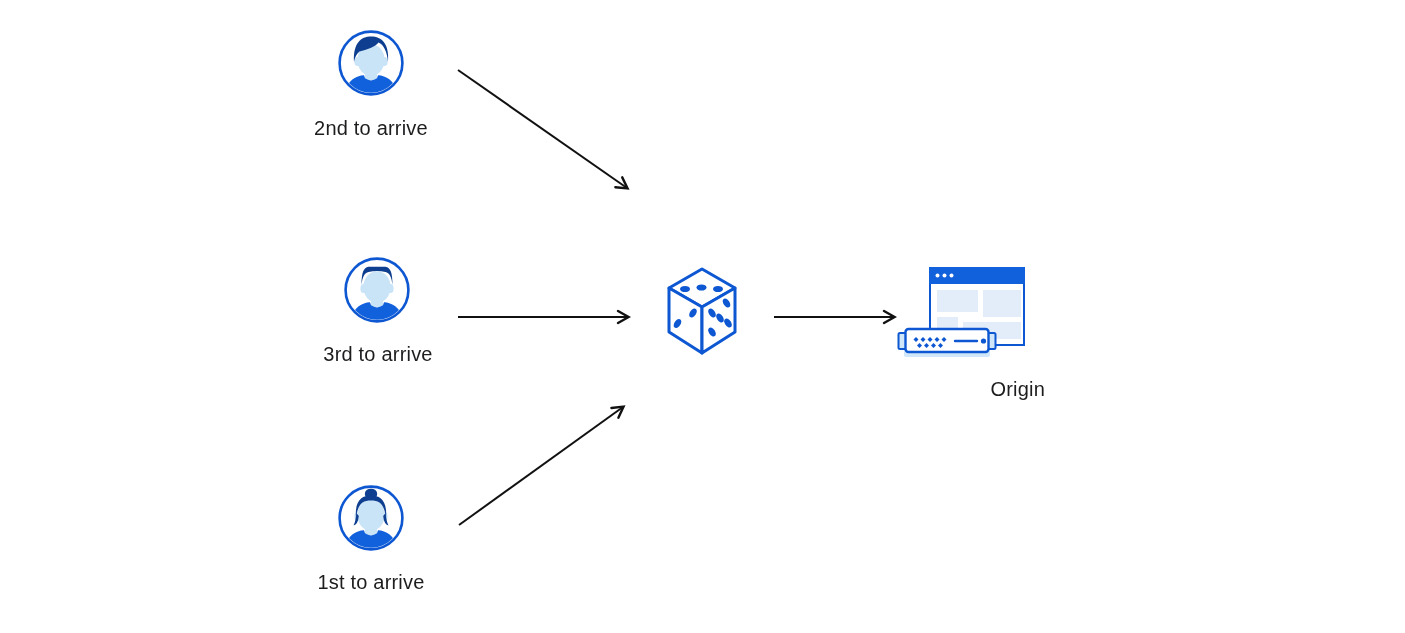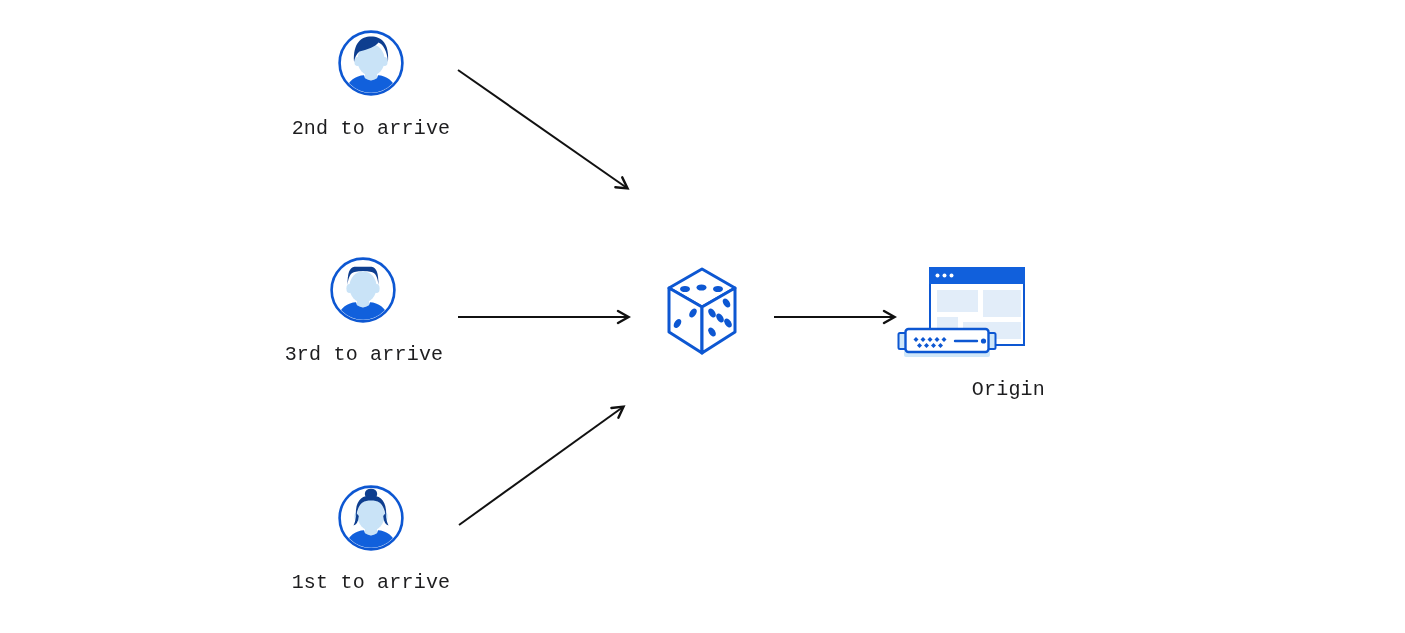--- a/index.html
+++ b/index.html
@@ -4,21 +4,21 @@
 <style>
   :root{
     --blue:#0d57d2; --dark-navy:#0e3e8f; --face-blue:#c9e3f7;
     --pale-blue:#e2edf9; --server-light:#cfe7f9; --arrow:#111111;
     --text:#1d1d1f; --background:#ffffff;
   }
   *{margin:0;padding:0;box-sizing:border-box;}
   html,body{background:var(--background);}
   .canvas{
     position:relative;width:1405px;height:633px;background:var(--background);
-    overflow:hidden;font-family:Liberation Mono, monospace;
+    overflow:hidden;font-family:Liberation Sans, sans-serif;
   }
   .arrows{position:absolute;left:0;top:0;pointer-events:none;}
   .arrow-line{stroke:var(--arrow);stroke-width:2;fill:none;}
   .node{position:absolute;}
   .node-label{
     position:absolute;width:160px;text-align:center;color:var(--text);
     font-size:20px;letter-spacing:.2px;white-space:nowrap;
   }
   
   .av-ring{fill:#ffffff;stroke:var(--blue);stroke-width:2.6;}
@@ -73,21 +73,21 @@
         <path class="av-hair" d="M16,32 C15,13 23,6.5 33,6.5 C44,6.5 51.5,14 50,32
                  C49,21 45.5,14.5 40.5,12.5 C37.5,17 28.5,19.5 21.5,21.5
                  C18.5,24 16.8,27.5 16,32 Z"></path>
         <path class="av-shirt" d="M6,66 C8,51 17.5,45.8 26,45.3 L27,48.3
                  Q33,52.5 39,48.3 L40,45.3 C48.5,45.8 58,51 60,66 Z"></path>
       </g>
     </svg>
     <div class="node-label" style="left:-47px;top:87px;">2nd to arrive</div>
   </div>
 
-  <div class="node" style="left:330px;top:257px;">
+  <div class="node" style="left:344px;top:257px;">
     <svg width="66" height="66" viewBox="0 0 66 66">
       <defs>
           <clipPath id="c2">
             <circle cx="33" cy="33" r="29.8"></circle>
           </clipPath>
         </defs>
       <circle class="av-ring" cx="33" cy="33" r="31.4"></circle>
       <g clip-path="url(#c2)">
         <ellipse class="av-skin" cx="19.5" cy="31.5" rx="3.1" ry="4.6"></ellipse>
         <ellipse class="av-skin" cx="46.5" cy="31.5" rx="3.1" ry="4.6"></ellipse>

